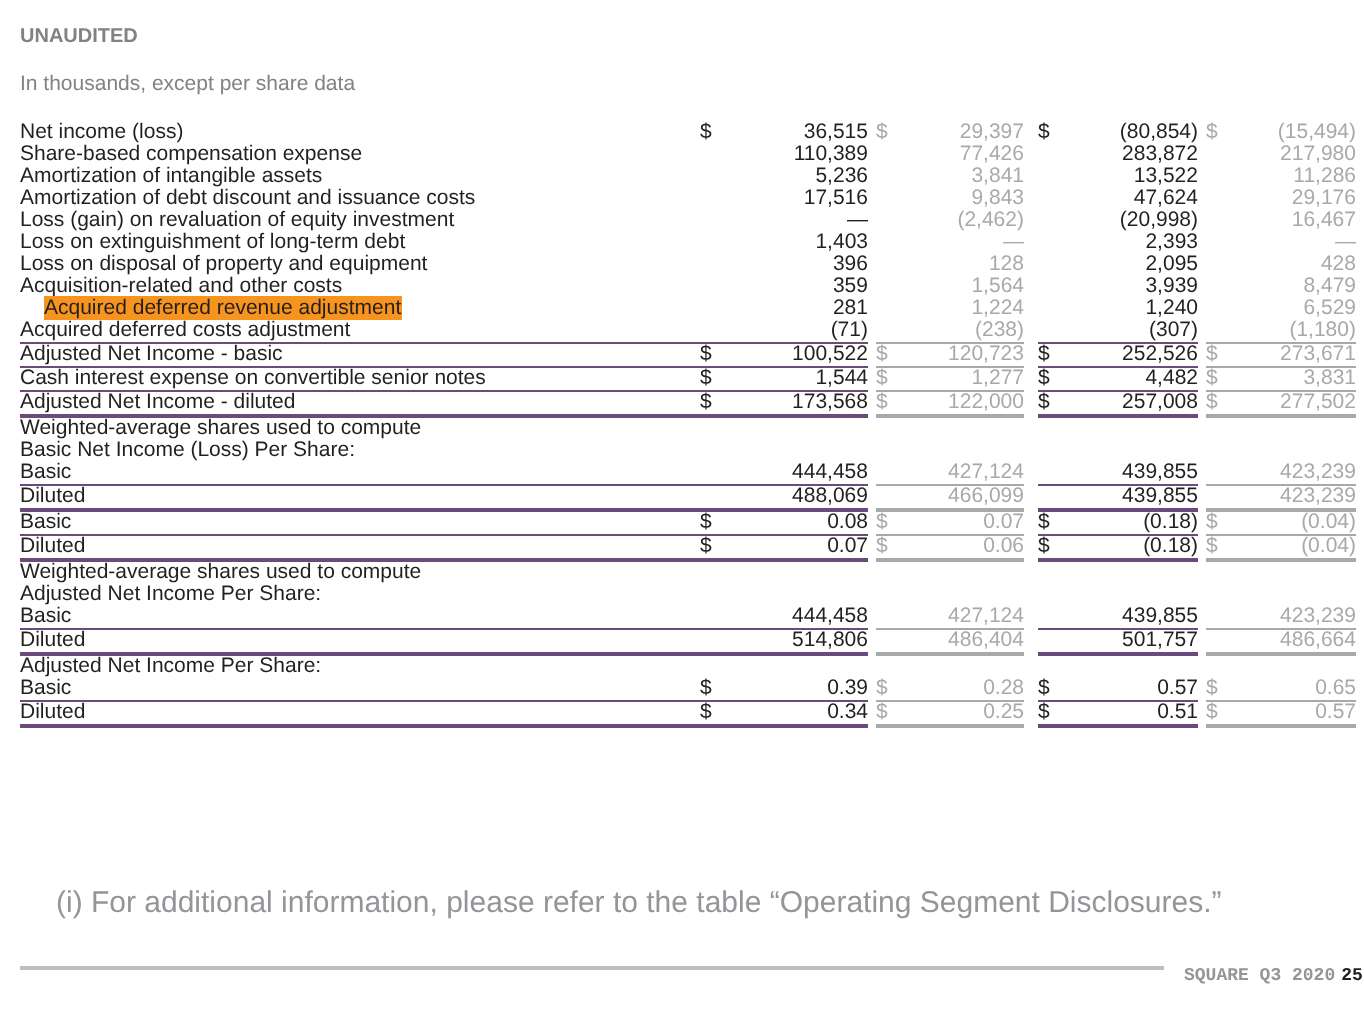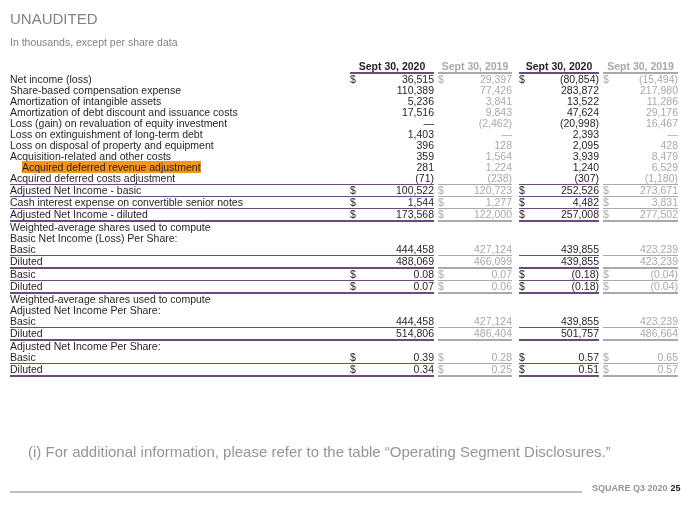--- a/index.html
+++ b/index.html
@@ -3,21 +3,21 @@
 <meta charset="utf-8">
 <style>
   html,body{margin:0;padding:0;}
   body{
     width:682px;height:510px;box-sizing:border-box;position:relative;overflow:hidden;
     background:#ffffff;color:#231F20;
     font-family:"Liberation Sans", sans-serif;
   }
   .page{padding:8px 8px 0 10px;}
   .title{color:var(--purple,#7A3E97);font-weight:bold;font-size:22px;line-height:26px;margin:2px 0 0 0;}
-  .sub1{color:var(--dark_gray,#808285);font-weight:normal;font-size:15px;line-height:12px;margin-top:5px;}
+  .sub1{color:var(--dark_gray,#808285);font-weight:bold;font-size:10px;line-height:12px;margin-top:5px;}
   .sub2{color:var(--dark_gray,#808285);font-size:10.5px;line-height:12px;margin-top:11px;}
 
   table.fin{border-collapse:collapse;table-layout:fixed;width:664px;margin-top:13px;font-size:10.5px;}
   table.fin td{padding:0;vertical-align:bottom;line-height:11px;height:11px;}
   col.c-lbl{width:340px;}
   col.c-grp1{width:84px;} col.c-grp2{width:74px;} col.c-grp3{width:80px;} col.c-grp4{width:75px;}
   col.c-sp1{width:4px;} col.c-sp2{width:7px;} col.c-sp3{width:4px;}
 
   td.ghead{color:var(--gray_text,#A7A9AC);font-weight:bold;text-align:center;font-size:10.5px;height:13px;}
   td.dhead{font-weight:bold;text-align:center;font-size:10.5px;height:14px;}
@@ -31,21 +31,21 @@
   .cellflex{display:flex;justify-content:space-between;align-items:baseline;}
   td.grp.cur{color:#231F20;}
   td.grp.prior{color:var(--gray_text,#A7A9AC);}
   .b-thin.bc-p{border-bottom:1px solid var(--line_purple,#6B4A7E);}
   .b-thick.bc-p{border-bottom:2.5px solid var(--line_purple,#6B4A7E);}
   .b-thin.bc-g{border-bottom:1px solid var(--gray_line,#A7A9AC);}
   .b-thick.bc-g{border-bottom:2.5px solid var(--gray_line,#A7A9AC);}
   .hl{background:var(--highlight_orange,#F7941E);margin-left:12px;}
 
   .footnote{position:absolute;left:28px;top:443px;color:#939598;font-size:15px;}
-  .footer{position:absolute;left:10px;top:483px;width:664px;display:flex;align-items:flex-end;}
+  .footer{position:absolute;left:10px;top:483px;width:664px;display:flex;align-items:flex-start;font-family:Liberation Mono, monospace;}
   .footer-rule{flex:0 0 572px;height:2px;background:#BCBEC0;margin-right:10px;}
   .footer-text{font-size:9px;font-weight:bold;color:#939598;white-space:nowrap;}
   .footer-page{color:#231F20;margin-left:3px;}
 </style>
 </head>
 <body>
 
 <div class="page">
   <div class="sub1">UNAUDITED</div>
   <div class="sub2">In thousands, except per share data</div>
@@ -55,30 +55,20 @@
       <col class="c-lbl">
         <col class="c-grp1">
         <col class="c-sp1">
         <col class="c-grp2">
       <col class="c-sp2">
         <col class="c-grp3">
         <col class="c-sp3">
         <col class="c-grp4">
     </colgroup>
     <thead>
-      <tr>
-        <td class="lbl"></td>
-        <td class="dhead cur">Sept 30, 2020</td>
-        <td></td>
-        <td class="dhead prior">Sept 30, 2019</td>
-        <td></td>
-        <td class="dhead cur">Sept 30, 2020</td>
-        <td></td>
-        <td class="dhead prior">Sept 30, 2019</td>
-      </tr>
     </thead>
     <tbody>
         <tr>
           <td class="lbl ind0"><span>Net income (loss)</span></td>
           <td class="grp cur">
             <div class="cellflex">
               <span>$</span>
               <span>36,515</span>
             </div>
           </td>

